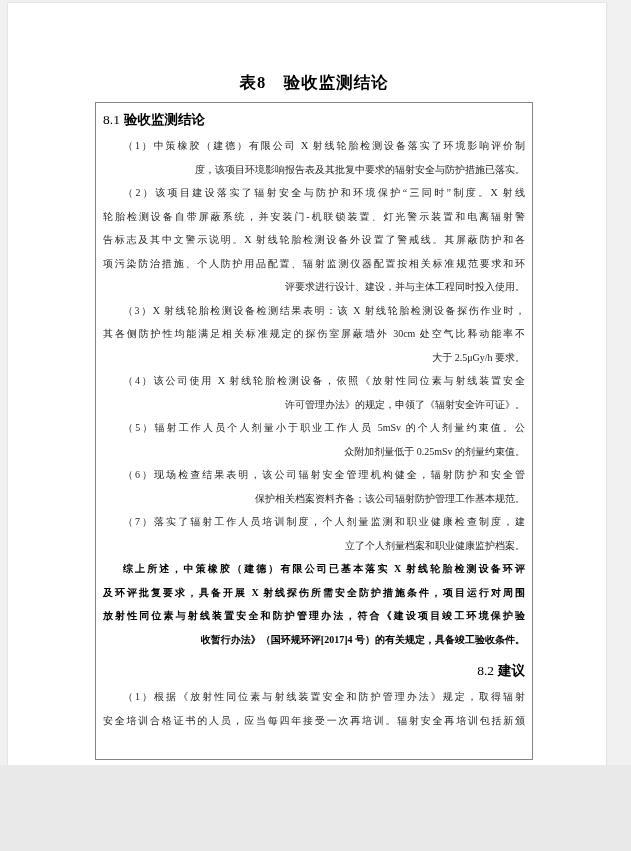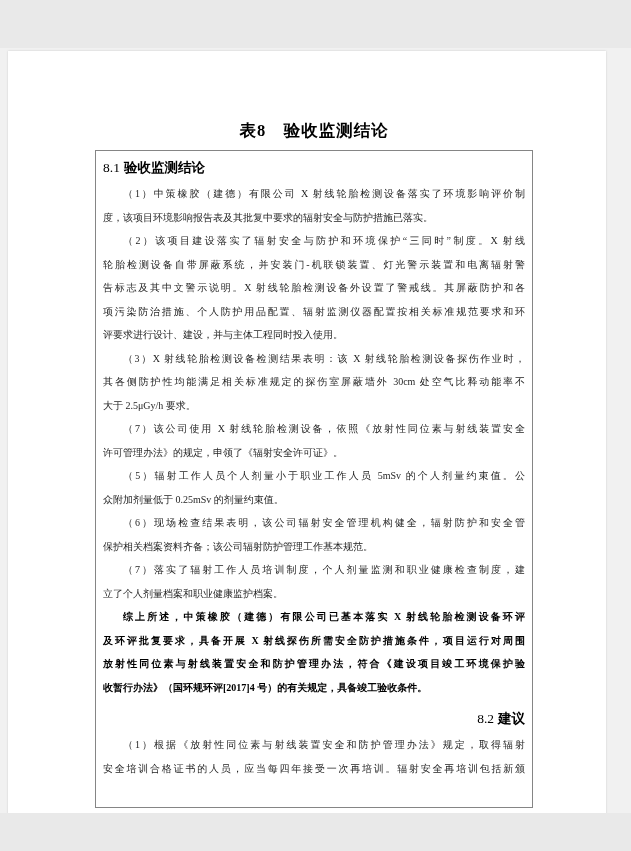--- a/index.html
+++ b/index.html
@@ -1,33 +1,33 @@
 <!DOCTYPE html>
 <html><head>
 <meta charset="utf-8">
 <style>
   html,body{margin:0;padding:0;}
   body{background:#e9e9e9;font-family:"Liberation Serif","DejaVu Serif",serif;}
-  .screen{position:relative;width:631px;height:765px;background:#f1f1f1;overflow:hidden;margin-top:48px;}
+  .screen{position:relative;width:631px;height:765px;background:#f1f1f1;overflow:hidden;}
   .page{position:absolute;left:8px;top:3px;width:598px;height:838px;background:#ffffff;
         box-shadow:0 0 2px rgba(0,0,0,0.15);}
   .next-page{position:absolute;left:8px;top:845px;width:598px;height:6px;background:#ffffff;
         box-shadow:0 0 2px rgba(0,0,0,0.15);}
   .doc-title{position:absolute;left:87px;top:69px;width:438px;text-align:center;
         font-size:16.5px;font-weight:bold;color:#000;letter-spacing:1px;white-space:pre;}
   .content-box{position:absolute;left:87px;top:99px;width:438px;height:658px;
         border:1px solid #858585;box-sizing:border-box;padding:3px 7px 12px 7px;overflow:hidden;}
   .sec-heading{font-size:13.5px;font-weight:bold;line-height:25px;color:#000;margin:1px 0 2px 0;}
   .sec-heading .sec-num{font-weight:normal;margin-right:4px;}
   .sec-heading:not(:first-child){margin-top:7px;text-align:right;}
   .para{margin:0;}
   .para .line{font-size:10px;line-height:23.5px;color:#1f1f1f;white-space:normal;}
   .para .line.first{text-indent:2em;}
   .para .line.just{text-align:justify;text-align-last:justify;}
-  .para .line.end{text-align:left;}
+  .para .line.end{text-align:right;}
   .para.bold .line{font-weight:bold;color:#000;}
   .page-number{position:absolute;left:0;top:772px;width:100%;text-align:left;
         font-size:11px;color:#333;}
 </style>
 </head>
 <body>
 
 <div class="screen">
   <div class="page">
     <div class="doc-title">表8　验收监测结论</div>
@@ -43,21 +43,21 @@
           <div class="line just">告标志及其中文警示说明。X 射线轮胎检测设备外设置了警戒线。其屏蔽防护和各</div>
           <div class="line just">项污染防治措施、个人防护用品配置、辐射监测仪器配置按相关标准规范要求和环</div>
           <div class="line end">评要求进行设计、建设，并与主体工程同时投入使用。</div>
         </div>
         <div class="para">
           <div class="line first just">（3）X 射线轮胎检测设备检测结果表明：该 X 射线轮胎检测设备探伤作业时，</div>
           <div class="line just">其各侧防护性均能满足相关标准规定的探伤室屏蔽墙外 30cm 处空气比释动能率不</div>
           <div class="line end">大于 2.5μGy/h 要求。</div>
         </div>
         <div class="para">
-          <div class="line first just">（7）该公司使用 X 射线轮胎检测设备，依照《放射性同位素与射线装置安全</div>
+          <div class="line first just">（4）该公司使用 X 射线轮胎检测设备，依照《放射性同位素与射线装置安全</div>
           <div class="line end">许可管理办法》的规定，申领了《辐射安全许可证》。</div>
         </div>
         <div class="para">
           <div class="line first just">（5）辐射工作人员个人剂量小于职业工作人员 5mSv 的个人剂量约束值。公</div>
           <div class="line end">众附加剂量低于 0.25mSv 的剂量约束值。</div>
         </div>
         <div class="para">
           <div class="line first just">（6）现场检查结果表明，该公司辐射安全管理机构健全，辐射防护和安全管</div>
           <div class="line end">保护相关档案资料齐备；该公司辐射防护管理工作基本规范。</div>
         </div>

